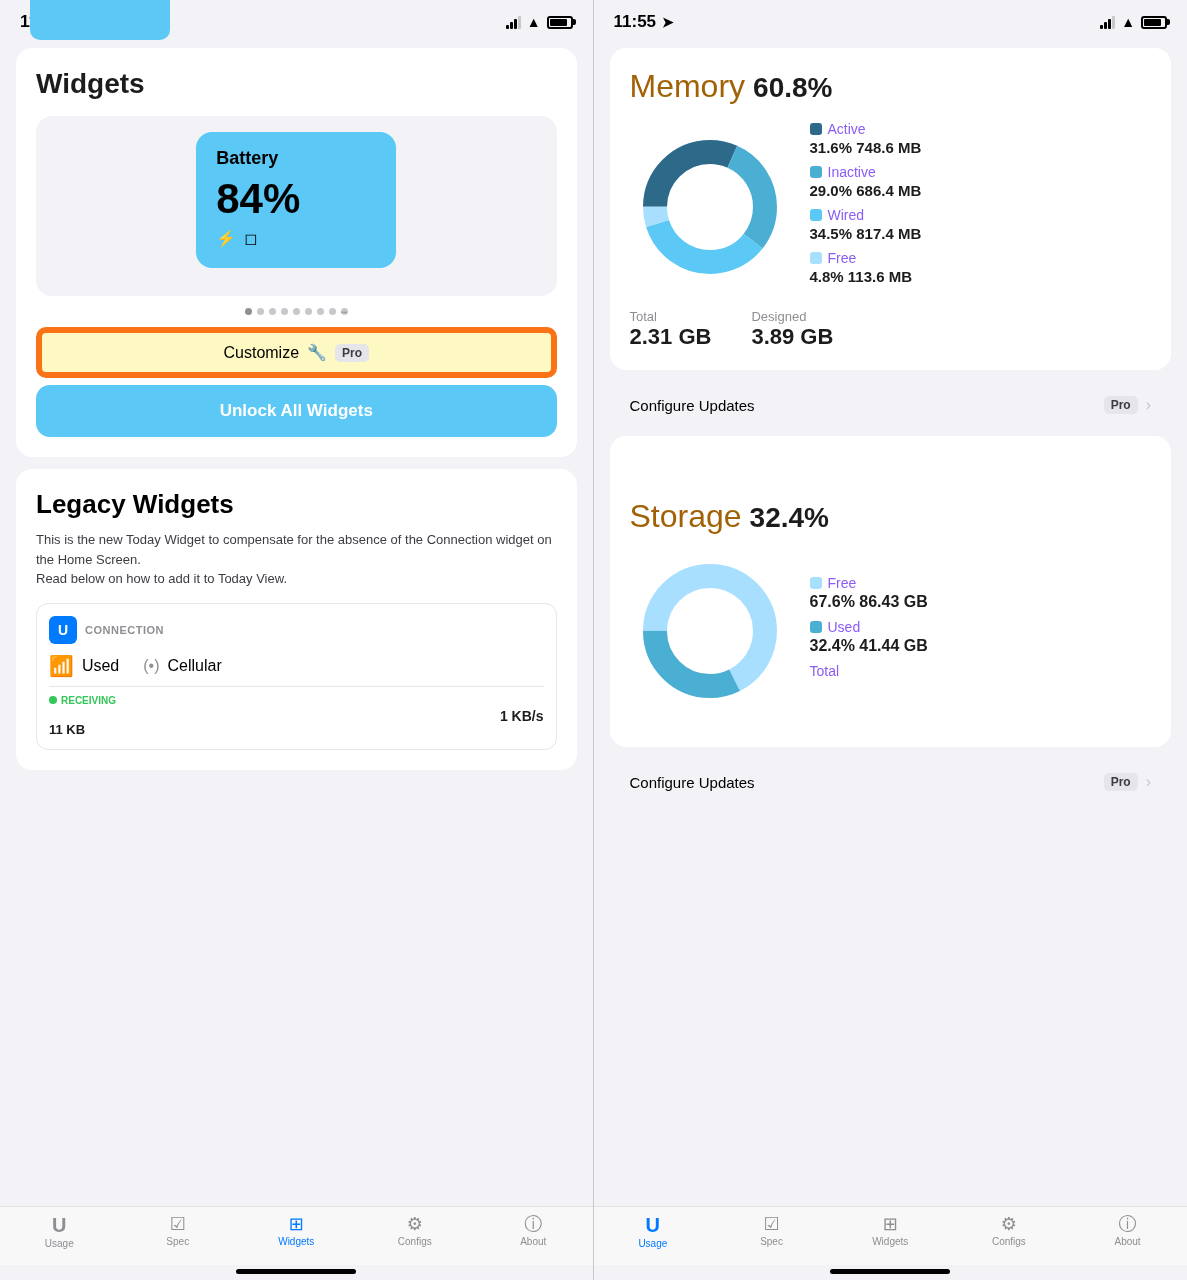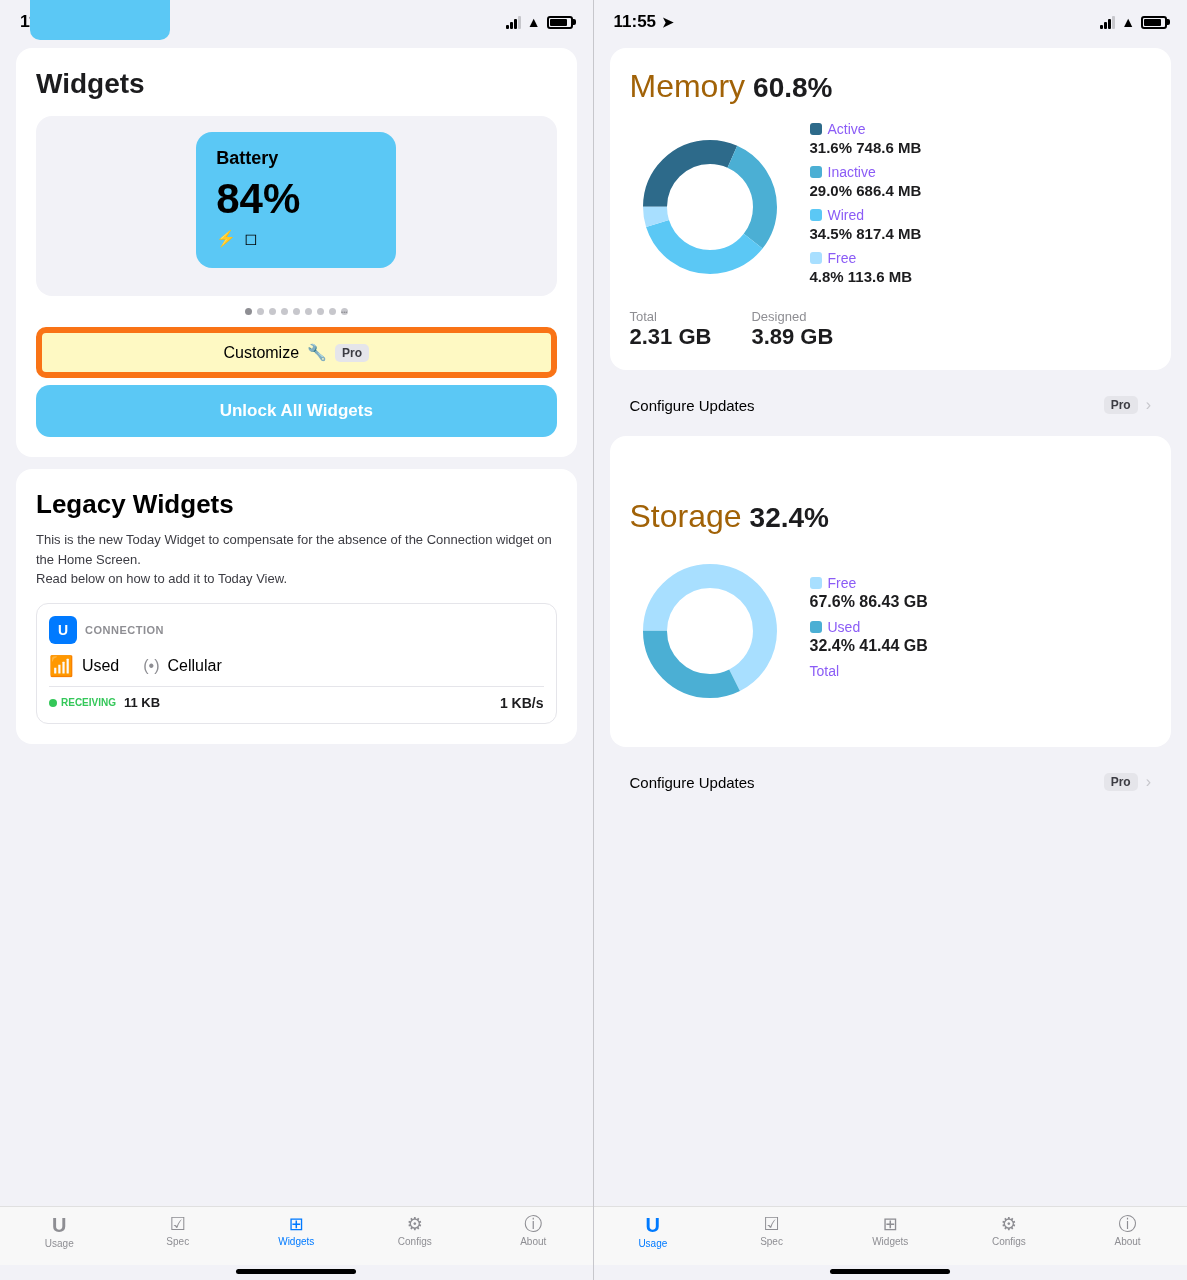--- a/index.html
+++ b/index.html
@@ -391,21 +391,21 @@
             <span style="font-size:20px;">📶</span>
             <span>Used</span>
           </div>
           <div class="conn-item">
             <span style="font-size:16px;color:#8e8e93;">(•)</span>
             <span>Cellular</span>
           </div>
         </div>
         <div class="conn-divider"></div>
         <div class="conn-stats">
-          <div style="display:flex;flex-direction:row;gap:8px;">
+          <div style="display:flex;flex-direction:column;gap:16px;">
             <div class="receiving-badge">
               <div class="receiving-dot"></div>
               <span>RECEIVING</span>
             </div>
             <span style="font-size:13px;color:#1c1c1e;font-weight:700;">11 KB</span>
           </div>
           <span style="font-size:14px;color:#1c1c1e;font-weight:600;">1 KB/s</span>
         </div>
       </div>
     </div>

